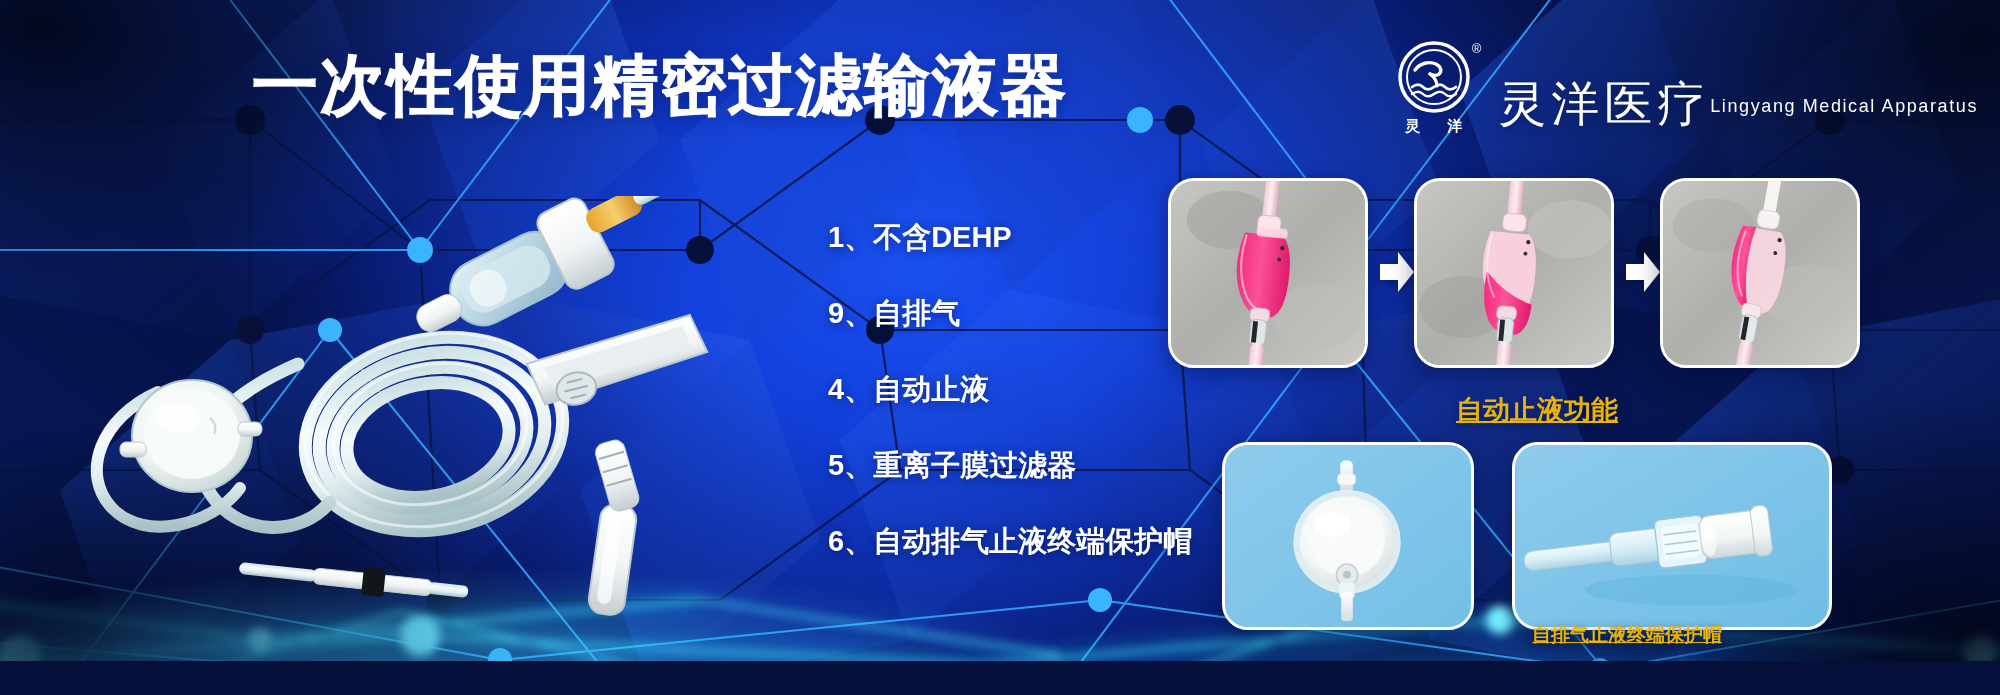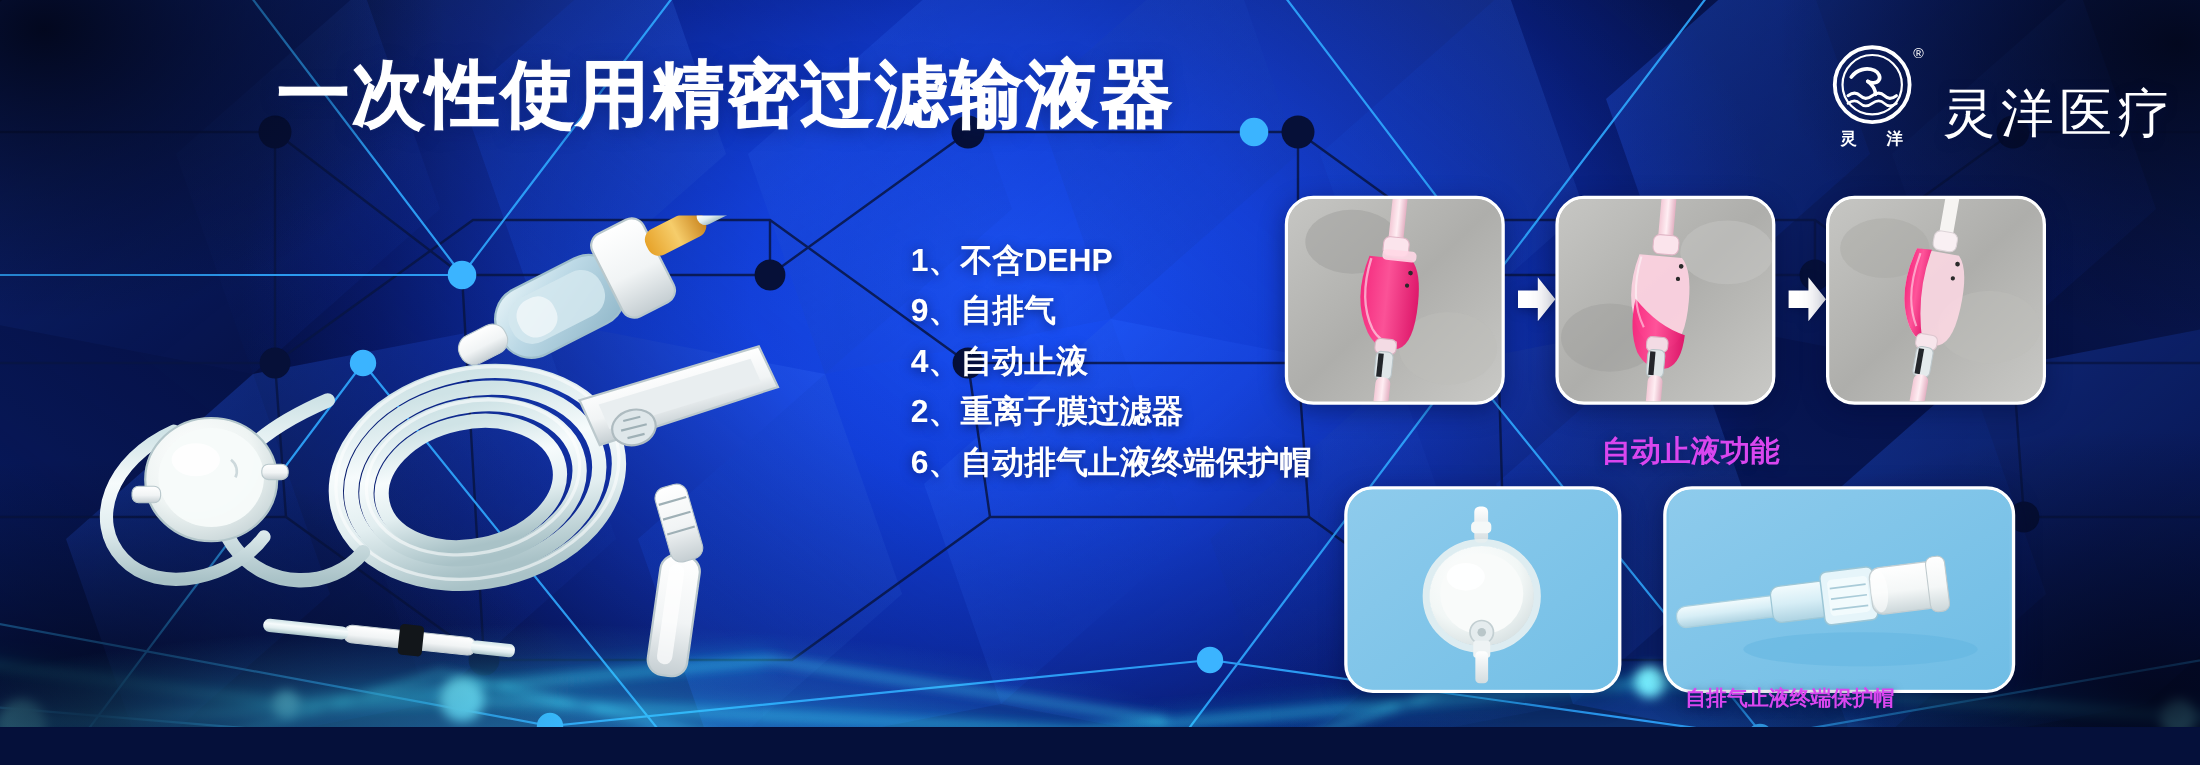--- a/index.html
+++ b/index.html
@@ -71,21 +71,21 @@
     text-shadow:0 2px 10px rgba(0,15,70,.5);
   }
   .logo-en{
     color:#fff; font-size:18px; letter-spacing:1.6px;
     margin-top:5px; white-space:nowrap;
   }
 
   
   .features{
     position:absolute; left:828px; top:222px;
-    display:flex; flex-direction:column; gap:14px;
+    display:flex; flex-direction:column; gap:44px;
   }
   .feature{
     color:#ffffff; font-size:29px; font-weight:bold;
     line-height:1.1; white-space:nowrap;
     text-shadow:0 2px 10px rgba(0,16,70,.6);
   }
 
   
   .hero{
     position:absolute; left:62px; top:196px;
@@ -107,23 +107,24 @@
   .pb1{ left:1222px; width:252px; }
   .pb2{ left:1512px; width:320px; }
 
   .arrow{
     position:absolute; top:250px; width:38px; height:44px;
     filter:drop-shadow(0 2px 5px rgba(0,10,60,.5));
   }
   .a1{ left:1378px; } .a2{ left:1624px; }
 
   .cap{
-    position:absolute; color:#d946ef; font-weight:bold;
+    position:absolute; color:#eab308; font-weight:bold;
     text-shadow:0 2px 9px rgba(0,16,70,.6);
     white-space:nowrap;
+    text-decoration:underline;
   }
   .cap-top{ top:392px; left:1456px; font-size:27px; }
   .cap-b1{ top:622px; left:1254px; font-size:27px; }
   .cap-b2{ top:622px; left:1532px; font-size:19px; }
 </style>
 </head>
 <body>
 
 <div class="banner">
 
@@ -257,20 +258,21 @@
         </svg>
         <span class="logo-reg">®</span>
       </div>
       <div class="logo-mark-cn">
         <span>灵</span>
         <span>洋</span>
       </div>
     </div>
     <div class="logo-text">
       <div class="logo-cn">灵洋医疗</div>
+      <div class="logo-en">Lingyang Medical Apparatus</div>
     </div>
   </div>
 
   <div class="hero">
     <svg viewBox="0 0 700 420" width="700" height="420">
       <defs>
         <linearGradient id="tube" x1="0" y1="0" x2="0" y2="1">
           <stop offset="0" stop-color="#cfe3e6"></stop>
           <stop offset=".35" stop-color="#f6fbfc"></stop>
           <stop offset=".65" stop-color="#e2eef0"></stop>
@@ -354,21 +356,21 @@
         <rect x="546" y="244" width="30" height="70" rx="10" fill="url(#wht)" stroke="#b9c6cb"></rect>
         <path d="M548 258 h26 M548 272 h26 M548 286 h26" stroke="#9fb0b6" stroke-width="2"></path>
       </g>
     </svg>
   </div>
 
   <div class="features">
     <div class="feature">1、不含DEHP</div>
     <div class="feature">9、自排气</div>
     <div class="feature">4、自动止液</div>
-    <div class="feature">2、重离子膜过滤器</div>
+    <div class="feature">5、重离子膜过滤器</div>
     <div class="feature">6、自动排气止液终端保护帽</div>
   </div>
 
   <div class="panel panel-top p1">
     <svg viewBox="0 0 200 190" width="100%" height="100%">
       <defs>
         <linearGradient id="bgA" x1="0" y1="0" x2="1" y2="1">
           <stop offset="0" stop-color="#c6c6c3"></stop>
             <stop offset=".5" stop-color="#aeaeab"></stop>
           <stop offset="1" stop-color="#c9c9c6"></stop>

